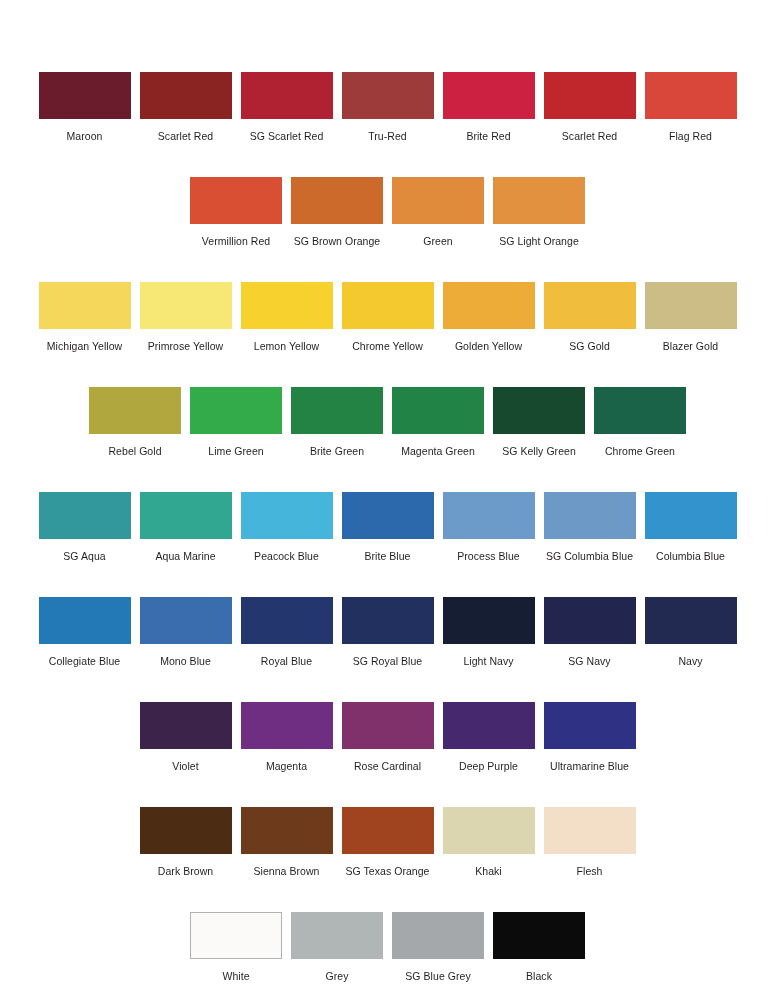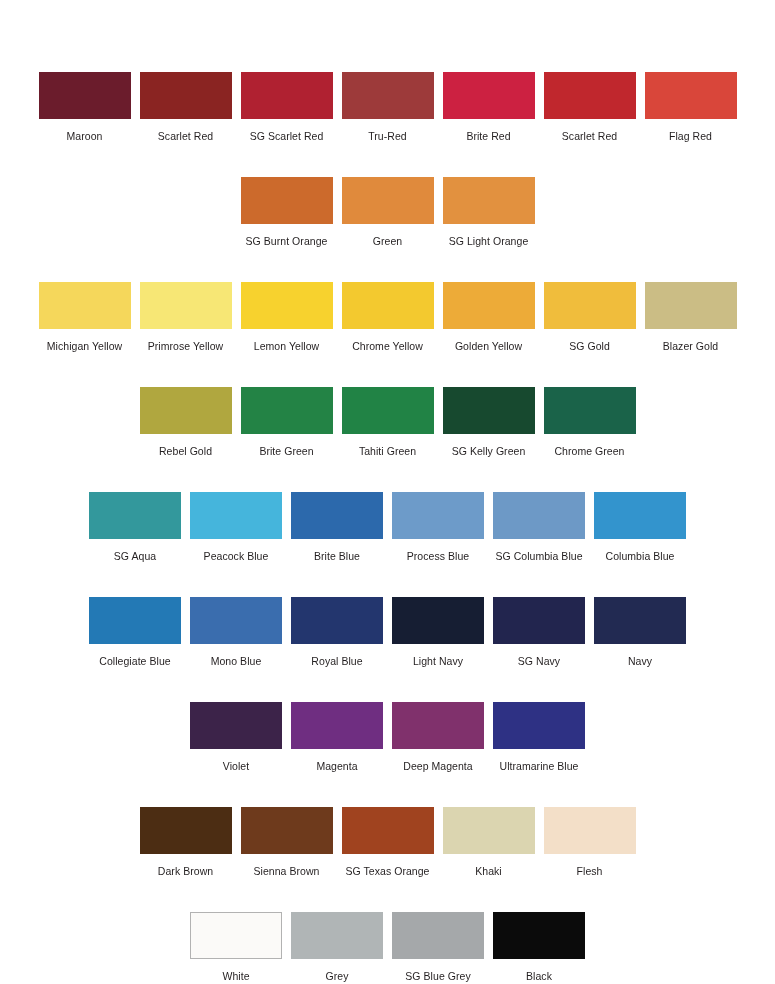--- a/index.html
+++ b/index.html
@@ -82,22 +82,26 @@
         <div class="swatch-chip" title="Scarlet Red" style="background: rgb(192, 39, 45);"></div>
         <div class="swatch-label">Scarlet Red</div>
       </div>
       <div class="swatch-cell">
         <div class="swatch-chip" title="Flag Red" style="background: rgb(217, 70, 58);"></div>
         <div class="swatch-label">Flag Red</div>
       </div>
     </div>
     <div class="swatch-row">
       <div class="swatch-cell">
+        <div class="swatch-chip" title="Vermillion Red" style="background: rgb(217, 79, 51);"></div>
+        <div class="swatch-label">Vermillion Red</div>
+      </div>
+      <div class="swatch-cell">
         <div class="swatch-chip" title="SG Burnt Orange" style="background: rgb(204, 106, 44);"></div>
-        <div class="swatch-label">SG Burnt Orange</div>
+        <div class="swatch-label">SG Brown Orange</div>
       </div>
       <div class="swatch-cell">
         <div class="swatch-chip" title="Orange" style="background: rgb(224, 138, 60);"></div>
         <div class="swatch-label">Green</div>
       </div>
       <div class="swatch-cell">
         <div class="swatch-chip" title="SG Light Orange" style="background: rgb(226, 145, 63);"></div>
         <div class="swatch-label">SG Light Orange</div>
       </div>
     </div>
@@ -130,42 +134,50 @@
         <div class="swatch-chip" title="Blazer Gold" style="background: rgb(203, 189, 133);"></div>
         <div class="swatch-label">Blazer Gold</div>
       </div>
     </div>
     <div class="swatch-row">
       <div class="swatch-cell">
         <div class="swatch-chip" title="Rebel Gold" style="background: rgb(176, 167, 63);"></div>
         <div class="swatch-label">Rebel Gold</div>
       </div>
       <div class="swatch-cell">
+        <div class="swatch-chip" title="Lime Green" style="background: rgb(51, 171, 75);"></div>
+        <div class="swatch-label">Lime Green</div>
+      </div>
+      <div class="swatch-cell">
         <div class="swatch-chip" title="Brite Green" style="background: rgb(35, 131, 69);"></div>
         <div class="swatch-label">Brite Green</div>
       </div>
       <div class="swatch-cell">
         <div class="swatch-chip" title="Tahiti Green" style="background: rgb(33, 131, 69);"></div>
-        <div class="swatch-label">Tahiti Green</div>
+        <div class="swatch-label">Magenta Green</div>
       </div>
       <div class="swatch-cell">
         <div class="swatch-chip" title="SG Kelly Green" style="background: rgb(23, 73, 47);"></div>
         <div class="swatch-label">SG Kelly Green</div>
       </div>
       <div class="swatch-cell">
         <div class="swatch-chip" title="Chrome Green" style="background: rgb(26, 99, 73);"></div>
         <div class="swatch-label">Chrome Green</div>
       </div>
     </div>
     <div class="swatch-row">
       <div class="swatch-cell">
         <div class="swatch-chip" title="SG Aqua" style="background: rgb(51, 152, 156);"></div>
         <div class="swatch-label">SG Aqua</div>
       </div>
       <div class="swatch-cell">
+        <div class="swatch-chip" title="Aqua Marine" style="background: rgb(49, 167, 146);"></div>
+        <div class="swatch-label">Aqua Marine</div>
+      </div>
+      <div class="swatch-cell">
         <div class="swatch-chip" title="Peacock Blue" style="background: rgb(69, 181, 220);"></div>
         <div class="swatch-label">Peacock Blue</div>
       </div>
       <div class="swatch-cell">
         <div class="swatch-chip" title="Brite Blue" style="background: rgb(44, 105, 172);"></div>
         <div class="swatch-label">Brite Blue</div>
       </div>
       <div class="swatch-cell">
         <div class="swatch-chip" title="Process Blue" style="background: rgb(109, 155, 201);"></div>
         <div class="swatch-label">Process Blue</div>
@@ -186,20 +198,24 @@
       </div>
       <div class="swatch-cell">
         <div class="swatch-chip" title="Mono Blue" style="background: rgb(58, 109, 174);"></div>
         <div class="swatch-label">Mono Blue</div>
       </div>
       <div class="swatch-cell">
         <div class="swatch-chip" title="Royal Blue" style="background: rgb(35, 54, 110);"></div>
         <div class="swatch-label">Royal Blue</div>
       </div>
       <div class="swatch-cell">
+        <div class="swatch-chip" title="SG Royal Blue" style="background: rgb(34, 48, 95);"></div>
+        <div class="swatch-label">SG Royal Blue</div>
+      </div>
+      <div class="swatch-cell">
         <div class="swatch-chip" title="Light Navy" style="background: rgb(22, 30, 51);"></div>
         <div class="swatch-label">Light Navy</div>
       </div>
       <div class="swatch-cell">
         <div class="swatch-chip" title="SG Navy" style="background: rgb(34, 37, 78);"></div>
         <div class="swatch-label">SG Navy</div>
       </div>
       <div class="swatch-cell">
         <div class="swatch-chip" title="Navy" style="background: rgb(34, 42, 82);"></div>
         <div class="swatch-label">Navy</div>
@@ -209,21 +225,25 @@
       <div class="swatch-cell">
         <div class="swatch-chip" title="Violet" style="background: rgb(60, 35, 73);"></div>
         <div class="swatch-label">Violet</div>
       </div>
       <div class="swatch-cell">
         <div class="swatch-chip" title="Magenta" style="background: rgb(111, 46, 129);"></div>
         <div class="swatch-label">Magenta</div>
       </div>
       <div class="swatch-cell">
         <div class="swatch-chip" title="Rose Magenta" style="background: rgb(128, 49, 108);"></div>
-        <div class="swatch-label">Deep Magenta</div>
+        <div class="swatch-label">Rose Cardinal</div>
+      </div>
+      <div class="swatch-cell">
+        <div class="swatch-chip" title="Deep Purple" style="background: rgb(70, 40, 110);"></div>
+        <div class="swatch-label">Deep Purple</div>
       </div>
       <div class="swatch-cell">
         <div class="swatch-chip" title="Ultramarine Blue" style="background: rgb(46, 49, 132);"></div>
         <div class="swatch-label">Ultramarine Blue</div>
       </div>
     </div>
     <div class="swatch-row">
       <div class="swatch-cell">
         <div class="swatch-chip" title="Dark Brown" style="background: rgb(76, 45, 19);"></div>
         <div class="swatch-label">Dark Brown</div>

